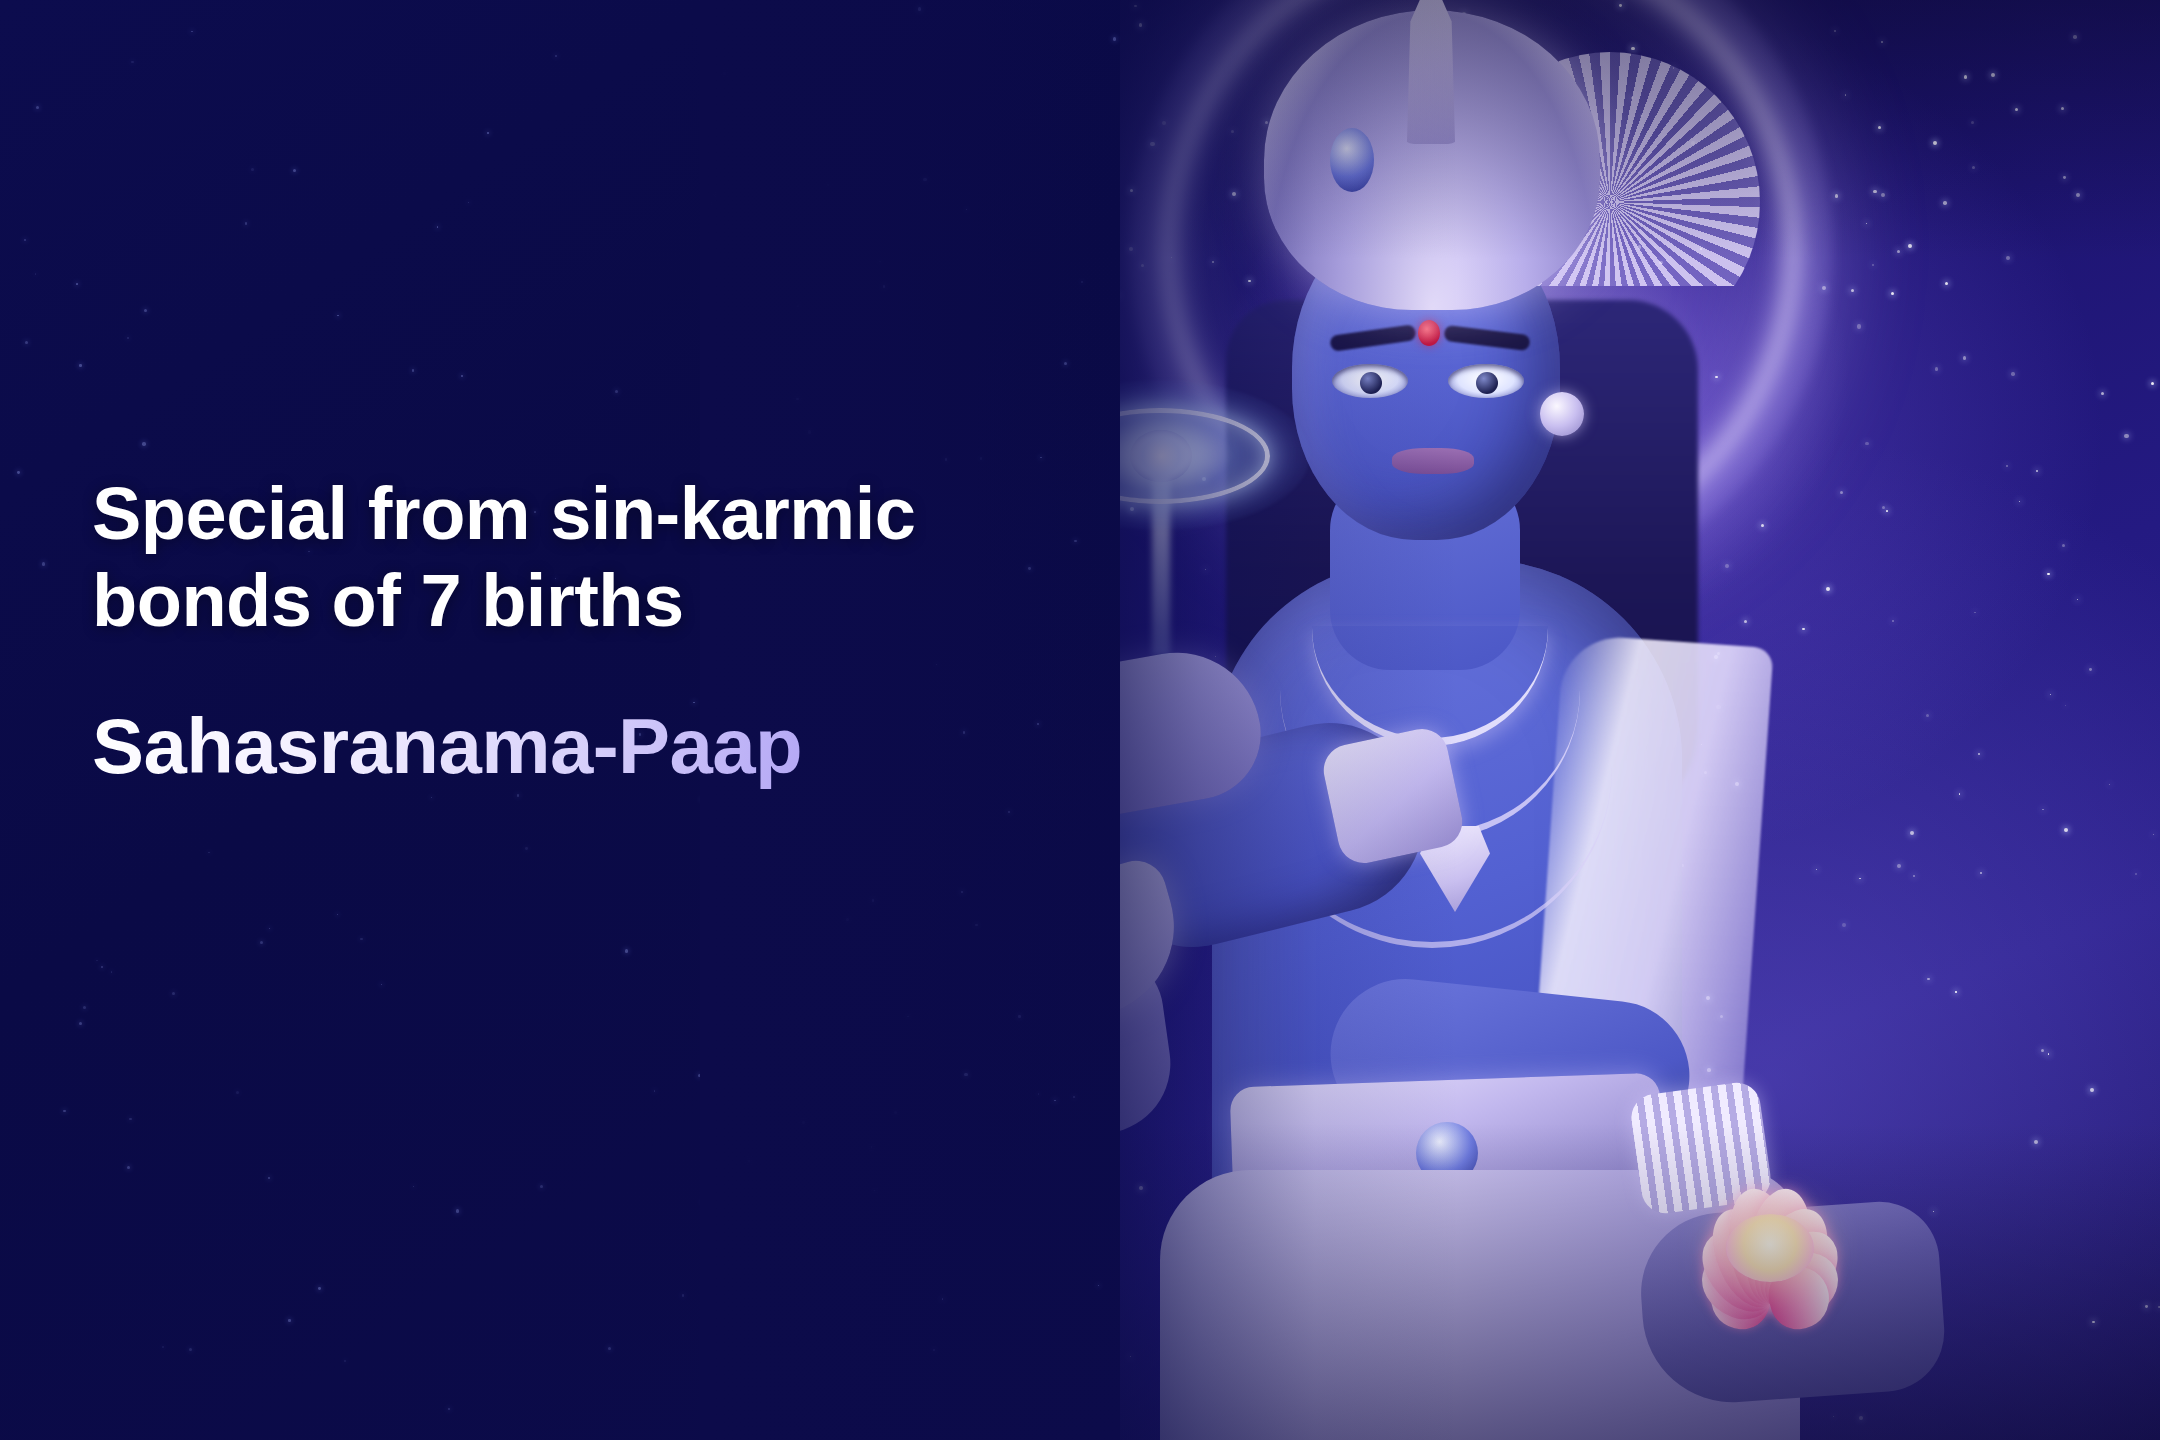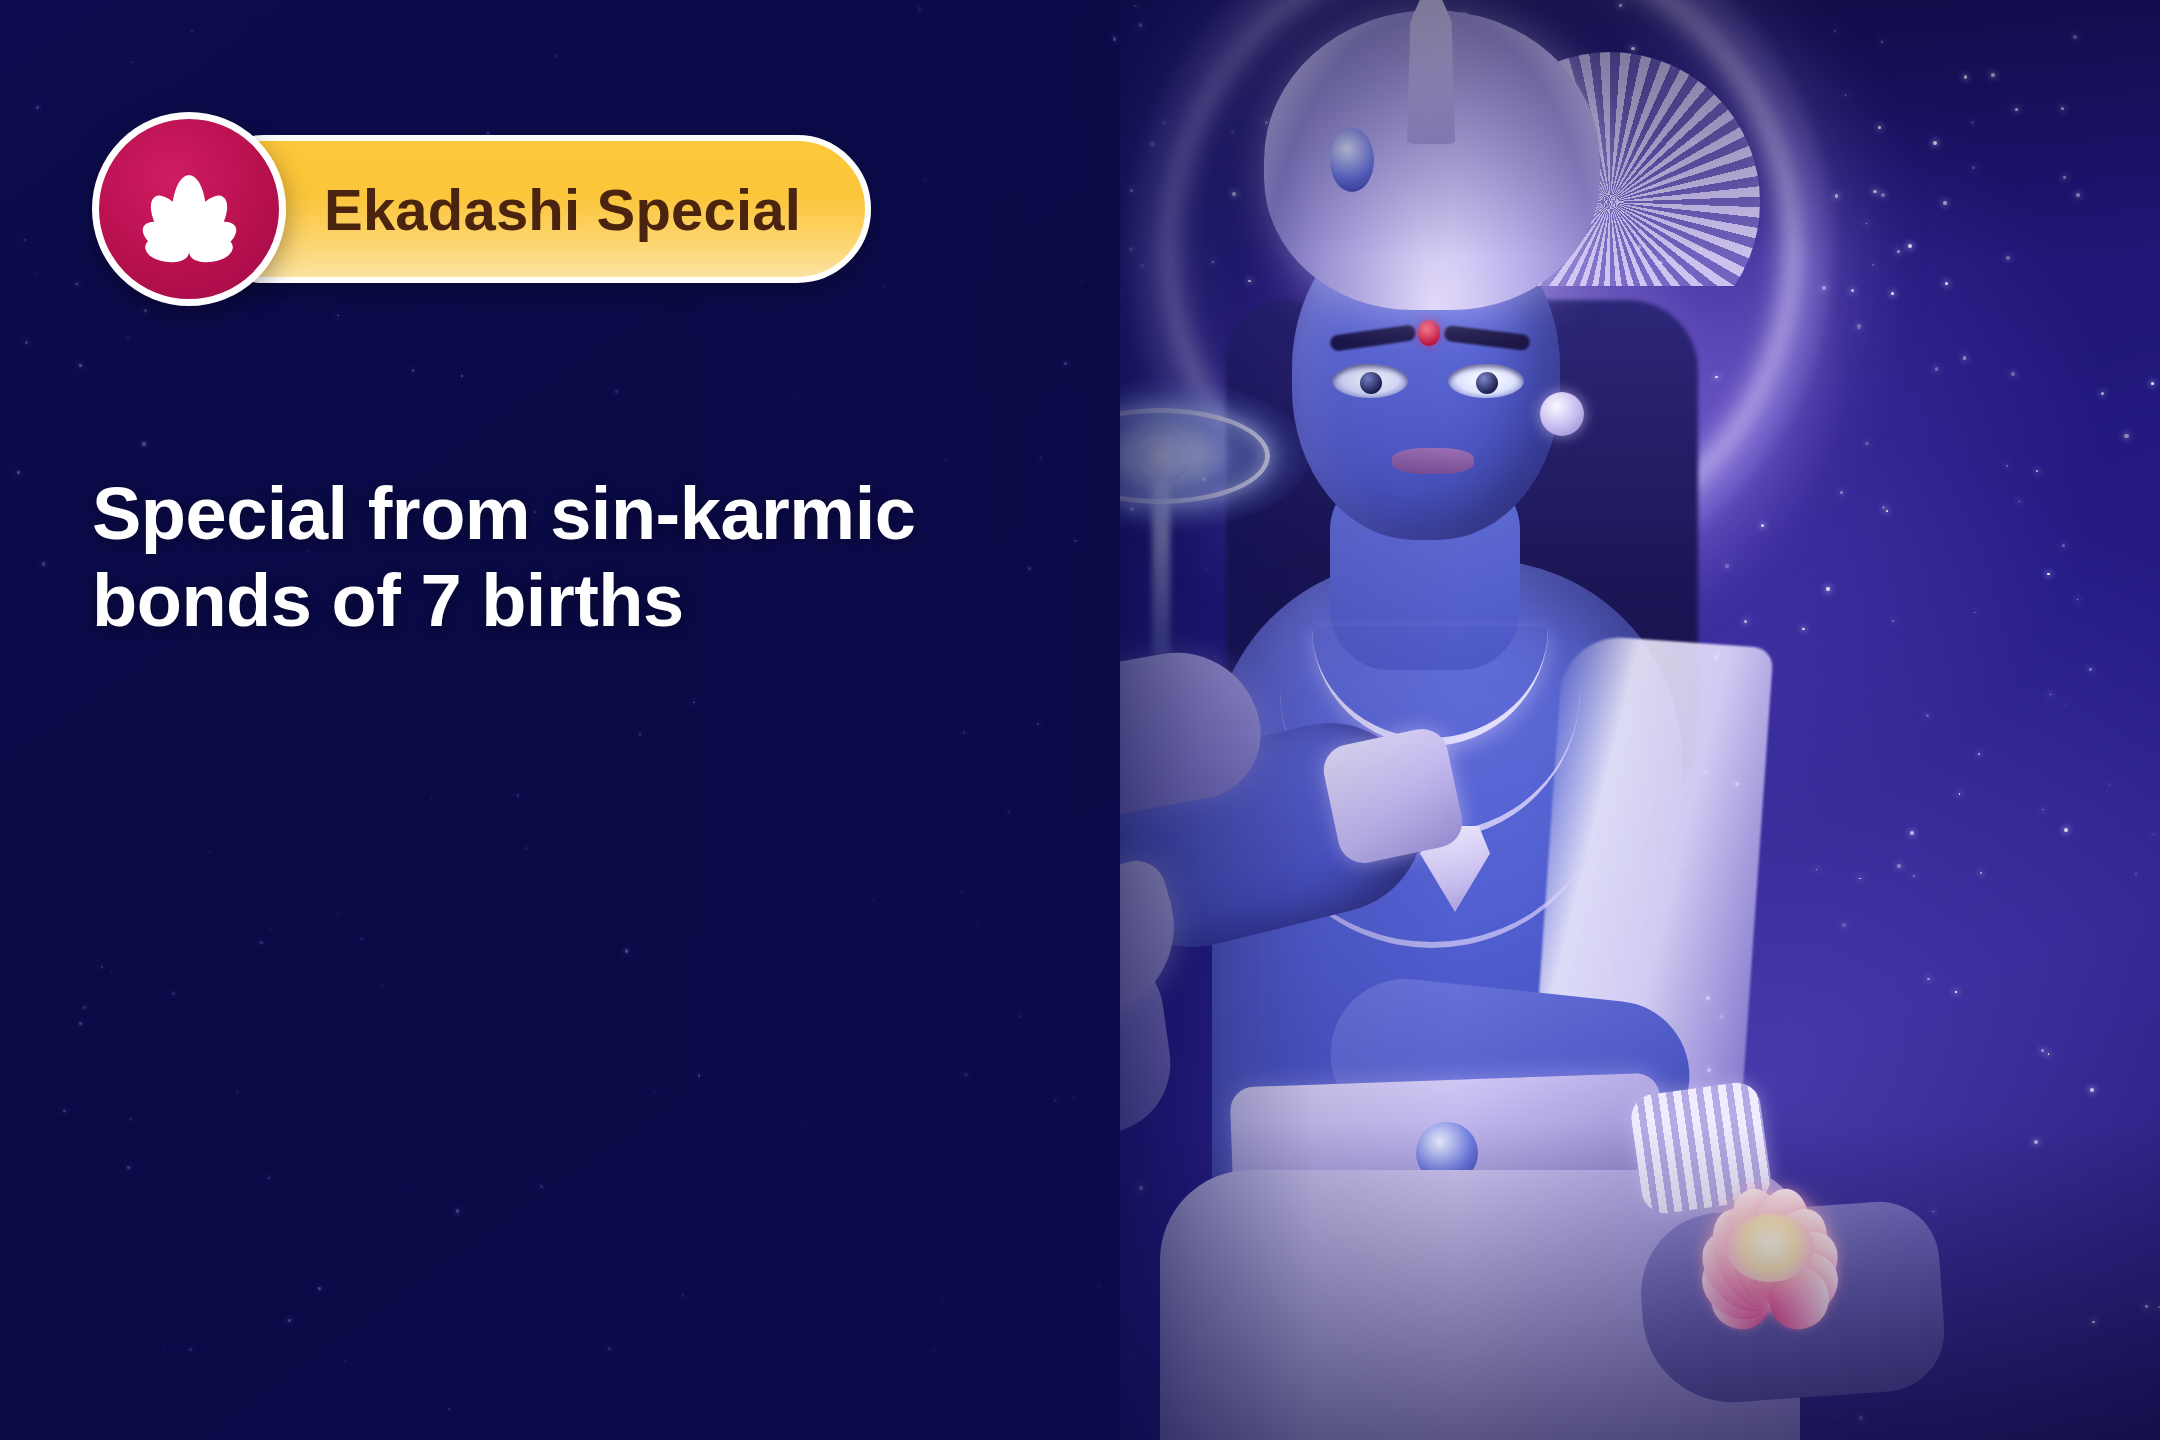--- a/index.html
+++ b/index.html
@@ -852,39 +852,24 @@
         <i style="left:1097.6px;top:1284.9px;width:1.4px;height:1.4px;opacity:0.38"></i>
         <i style="left:244.8px;top:222.4px;width:2.4px;height:2.4px;opacity:0.28"></i>
         <i style="left:700.6px;top:799.1px;width:1.2px;height:1.2px;opacity:0.38"></i>
         <i style="left:360.2px;top:937.5px;width:2.7px;height:2.7px;opacity:0.17"></i>
         <i style="left:337.3px;top:314.9px;width:1.6px;height:1.6px;opacity:0.44"></i>
         <i style="left:554.9px;top:54.8px;width:2.3px;height:2.3px;opacity:0.24"></i>
       </div>
     <div class="panel-fade"></div>
   </div>
 
-  <div class="badge-wrap">
-    <div class="badge-pill">
-      <span class="badge-text">Ekadashi Special</span>
-    </div>
-    <div class="badge-circle">
-      <span class="lotus-icon">
-        <span class="lp-b1"></span>
-          <span class="lp-b2"></span>
-        <span class="lp-o1"></span>
-          <span class="lp-o2"></span>
-        <span class="lp-m1"></span>
-          <span class="lp-m2"></span>
-        <span class="lp-c"></span>
-      </span>
-    </div>
-  </div>
 
   <div class="headline">
     <div>Special from sin-karmic</div>
     <div>bonds of 7 births</div>
   </div>
 
   <div class="subtitle">
+    <div>Sahasranama-Paap</div>
   </div>
 
 
 </div>
 
 </body></html>

